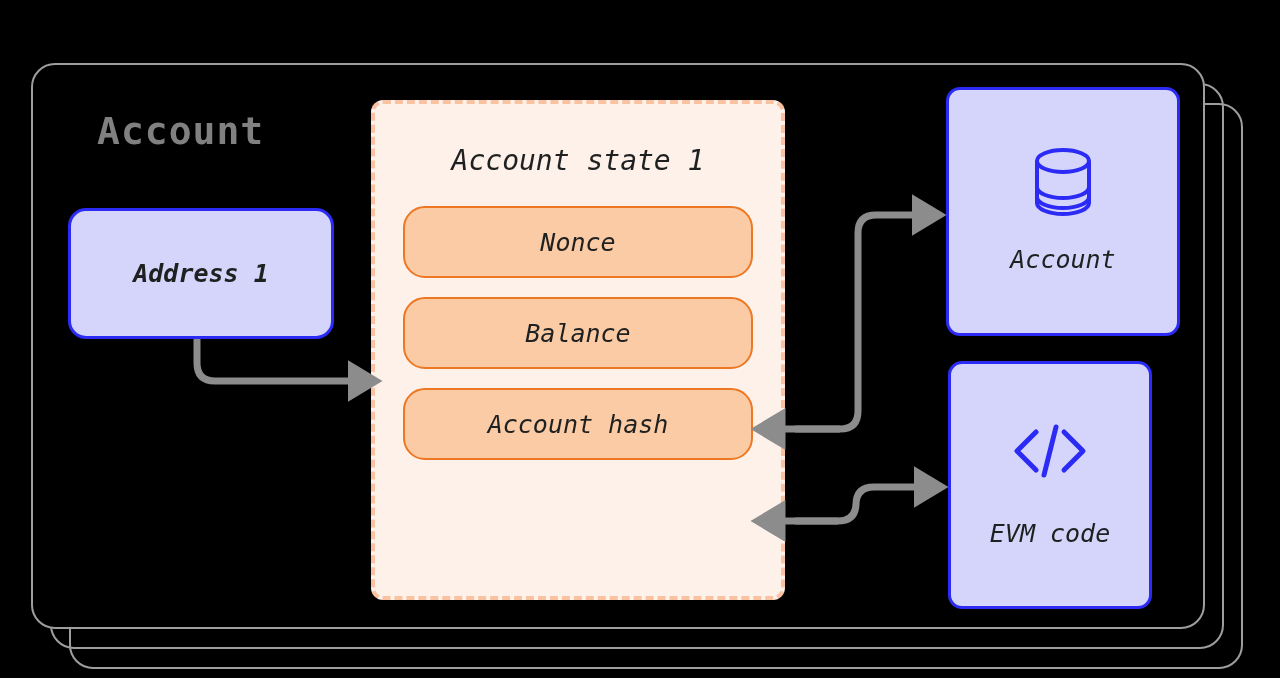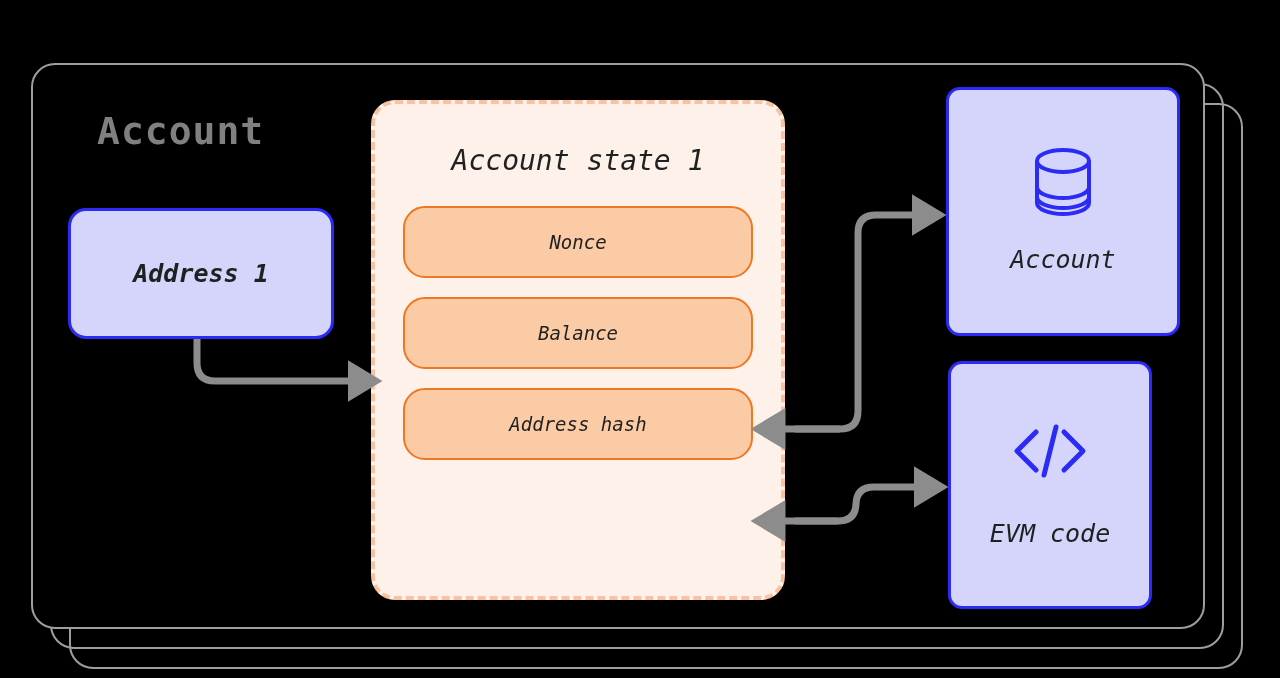--- a/index.html
+++ b/index.html
@@ -71,21 +71,21 @@
   .node-icon { display:block; margin-bottom: 16px; }
   #evm-code-node .node-icon { margin-bottom: 26px; }
   .node-label { display:block; }
 
   
   #account-state {
     position: absolute;
     left: 371px; top: 69px; width: 414px; height: 500px;
     background: #fdf1ea;
     border: 4px dashed #f9c3a1;
-    border-radius: 24px;
+    border-radius: 12px;
     box-sizing: border-box;
   }
   #account-state-title {
     position: absolute;
     left: 0; right: 0; top: 40px;
     text-align: center;
     font-style: italic;
     font-size: 28px;
     color: #1f2020;
   }
@@ -96,21 +96,21 @@
   .field-row {
     background: #fbcba5;
     border: 2px solid #ed7722;
     border-radius: 22px;
     height: 72px;
     margin-bottom: 19px;
     display: flex;
     align-items: center;
     justify-content: center;
     font-style: italic;
-    font-size: 19px;
+    font-size: 25px;
     color: #1f2020;
     box-sizing: border-box;
   }
 
   
   #arrows {
     position: absolute;
     left: 0; top: 0;
     width: 1280px; height: 678px;
     pointer-events: none;
@@ -134,21 +134,21 @@
   <div id="account-state">
     <div id="account-state-title">Account state 1</div>
     <div class="field-list">
       <div class="field-row">
         <span>Nonce</span>
       </div>
       <div class="field-row">
         <span>Balance</span>
       </div>
       <div class="field-row">
-        <span>Address hash</span>
+        <span>Account hash</span>
       </div>
     </div>
   </div>
 
   <div id="account-storage-node" class="blue-node">
     <span class="node-icon">
       <svg width="62" height="72" viewBox="0 0 62 72" fill="none">
         <ellipse cx="31" cy="15" rx="26" ry="11" stroke="#2b2bf5" stroke-width="4"></ellipse>
         <path d="M5 15 V57 C5 63 16.6 68 31 68 C45.4 68 57 63 57 57 V15" stroke="#2b2bf5" stroke-width="4" fill="none"></path>
         <path d="M5 41 C5 47 16.6 52 31 52 C45.4 52 57 47 57 41" stroke="#2b2bf5" stroke-width="4" fill="none"></path>

